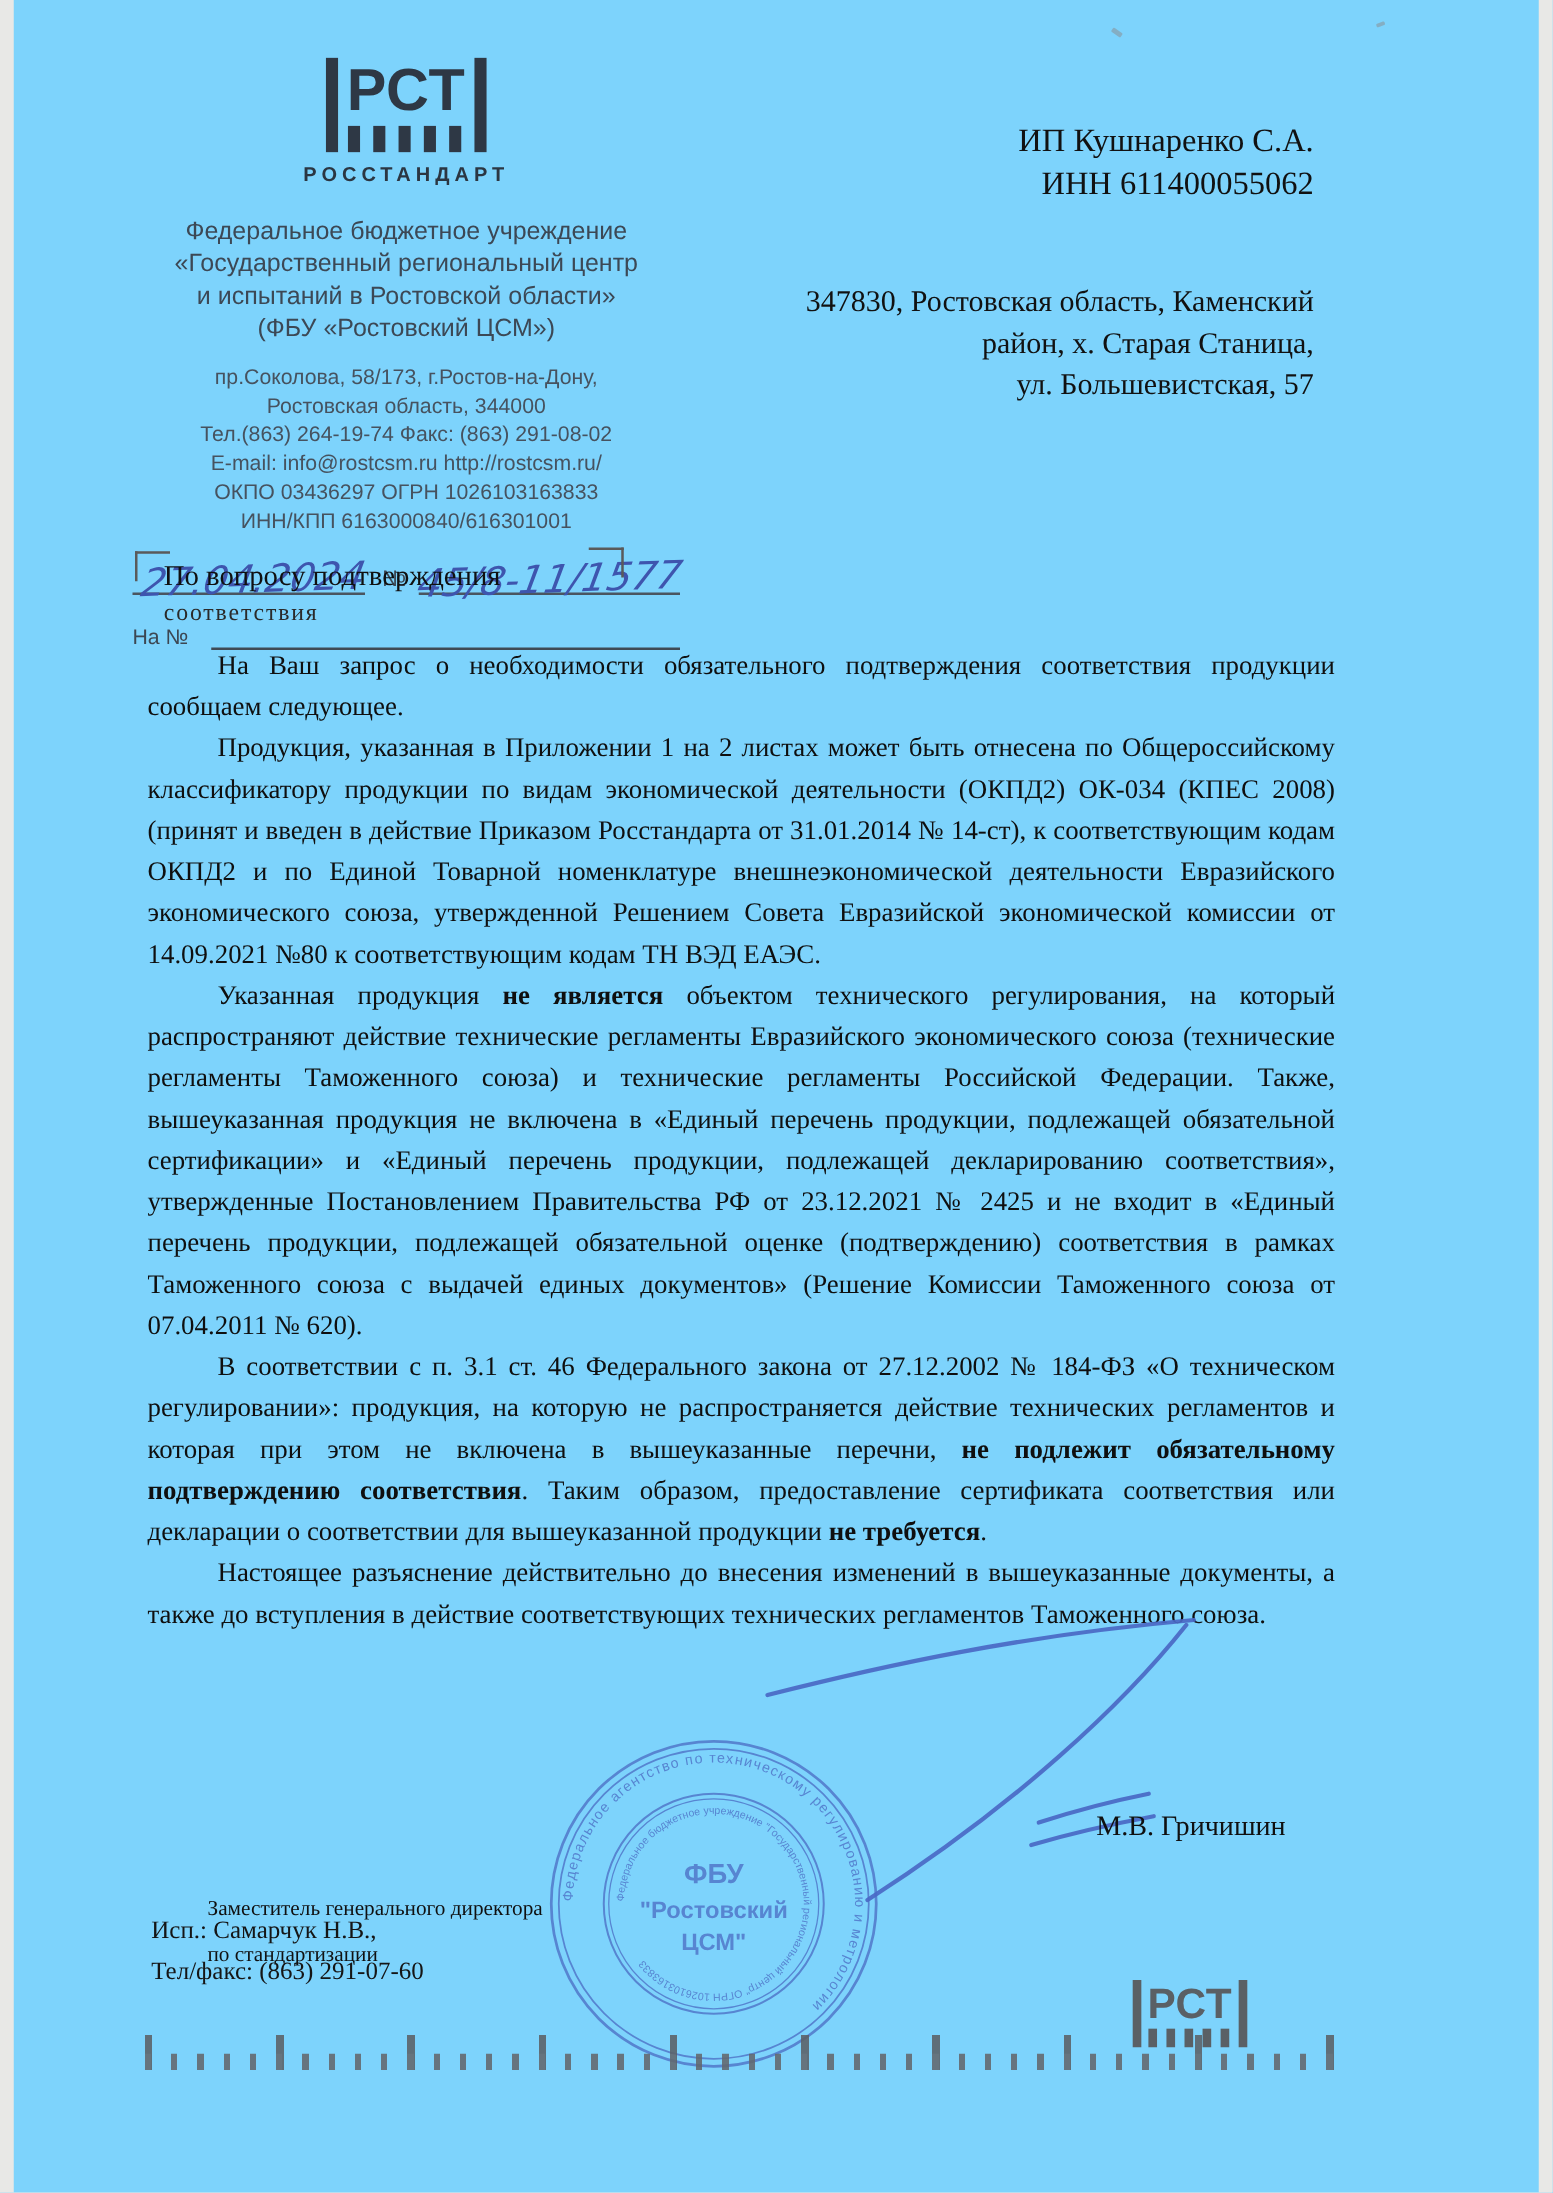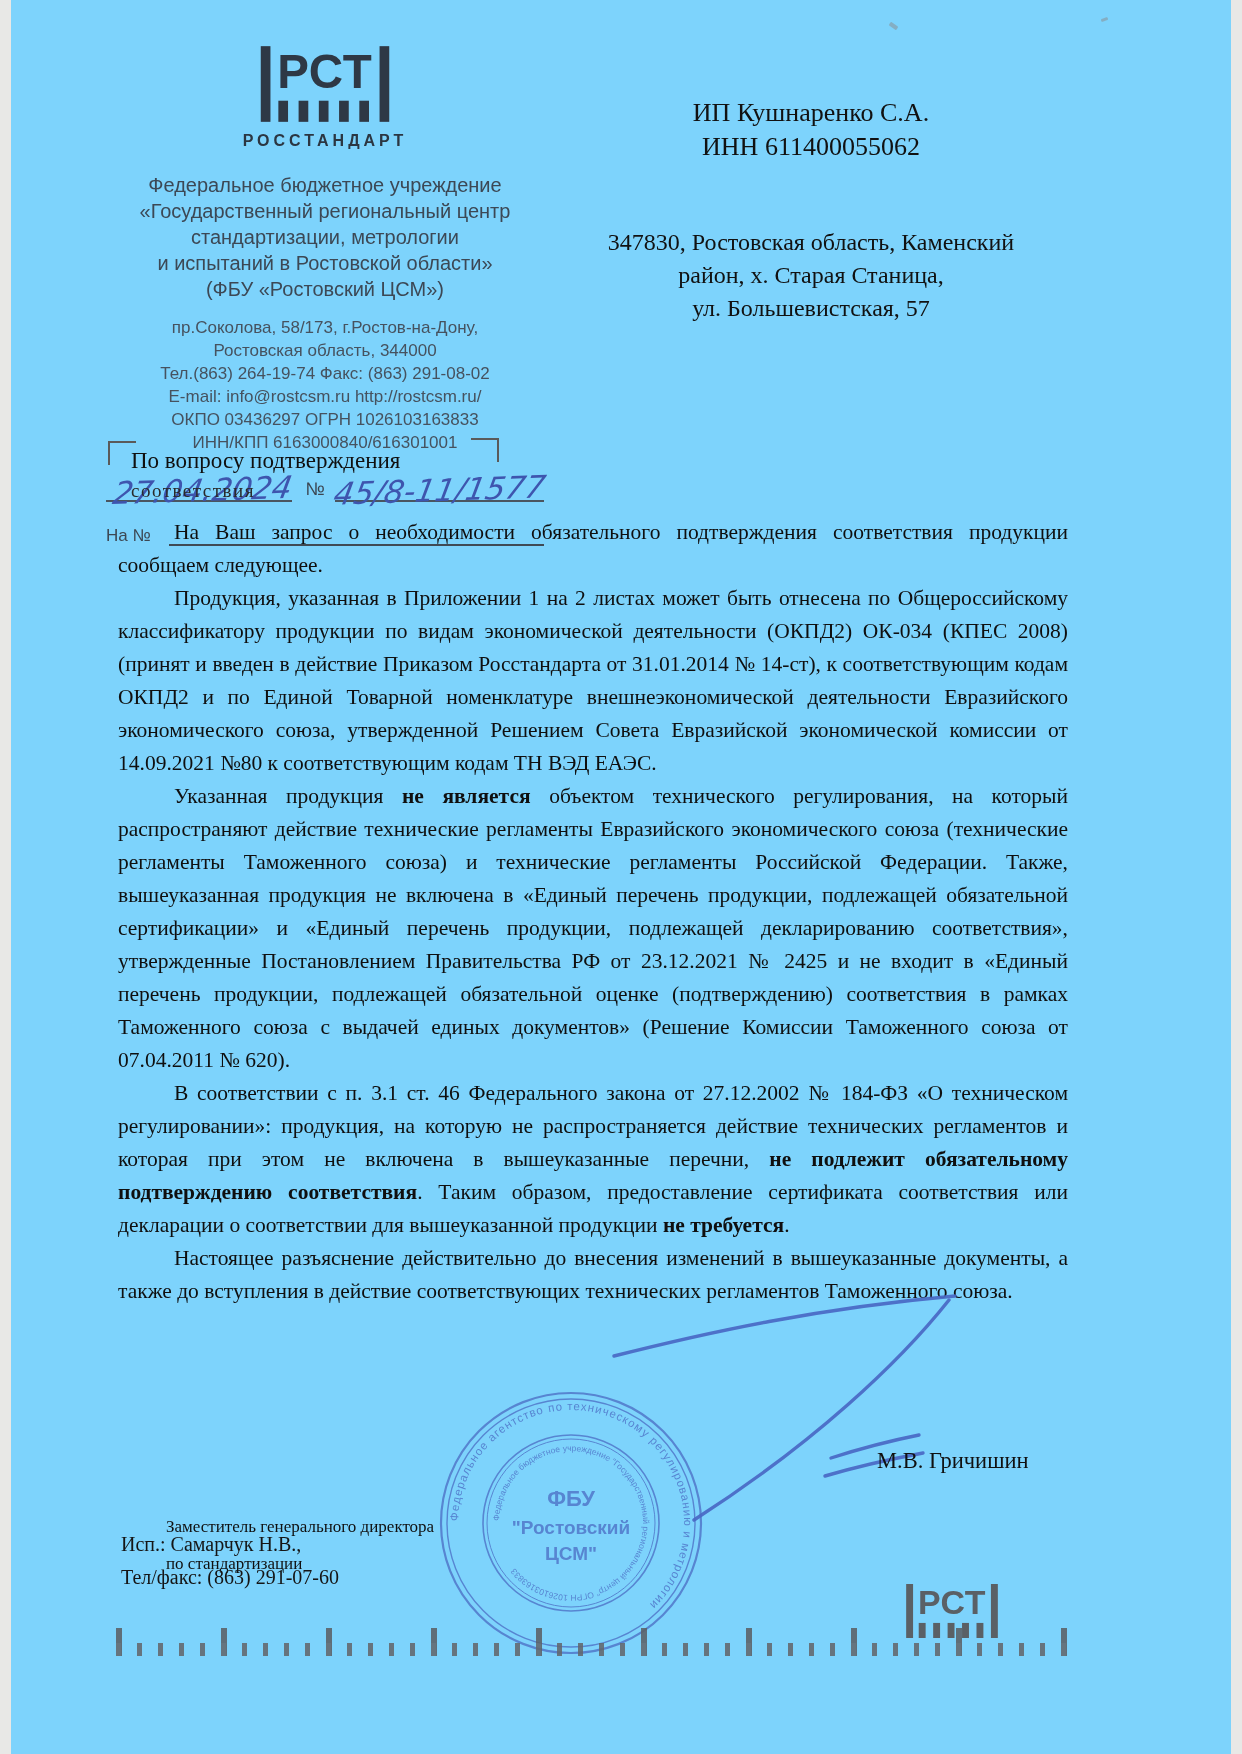--- a/index.html
+++ b/index.html
@@ -42,21 +42,21 @@
     transform:skewX(-12deg) rotate(-2deg);
     position:relative;top:5px;
     white-space:nowrap;
   }
   .ref-row{display:flex;align-items:flex-end;margin-top:18px;height:26px;}
   .ref-label{font-size:17px;color:#3c4753;margin-right:18px;}
   .ref-line{flex:1;border-bottom:2px solid #3f4a55;}
   
   .recipient{
     position:absolute;left:560px;top:96px;width:480px;
-    text-align:center;font-size:26px;line-height:34px;color:#111;
+    text-align:right;font-size:26px;line-height:34px;color:#111;
   }
   .recipient-address{margin-top:62px;font-size:24px;line-height:33px;}
   
   .corner{position:absolute;width:26px;height:22px;}
   .corner-left{left:97px;top:441px;border-left:2px solid #5a5a5a;border-top:2px solid #5a5a5a;}
   .corner-right{left:460px;top:438px;border-right:2px solid #5a5a5a;border-top:2px solid #5a5a5a;}
   .subject{position:absolute;left:120px;top:448px;width:340px;}
   .subject-l1{font-size:23px;color:#101010;}
   .subject-l2{font-size:19px;letter-spacing:1.5px;color:#2a2a2a;margin-top:6px;}
   
@@ -107,21 +107,20 @@
       <rect x="22" y="62" width="11" height="24" fill="#2e3845"></rect>
       <rect x="45" y="62" width="11" height="24" fill="#2e3845"></rect>
       <rect x="68" y="62" width="11" height="24" fill="#2e3845"></rect>
       <rect x="91" y="62" width="11" height="24" fill="#2e3845"></rect>
       <rect x="114" y="62" width="11" height="24" fill="#2e3845"></rect>
     </svg>
     <div class="agency-name">РОССТАНДАРТ</div>
     <div class="org-name">
       <div>Федеральное бюджетное учреждение</div>
       <div>«Государственный региональный центр</div>
-      <div>стандартизации, метрологии</div>
       <div>и испытаний в Ростовской области»</div>
       <div>(ФБУ «Ростовский ЦСМ»)</div>
     </div>
     <div class="contacts">
       <div>пр.Соколова, 58/173, г.Ростов-на-Дону,</div>
       <div>Ростовская область, 344000</div>
       <div>Тел.(863) 264-19-74 Факс: (863) 291-08-02</div>
       <div>E-mail: info@rostcsm.ru   http://rostcsm.ru/</div>
       <div>ОКПО 03436297  ОГРН 1026103163833</div>
       <div>ИНН/КПП 6163000840/616301001</div>

